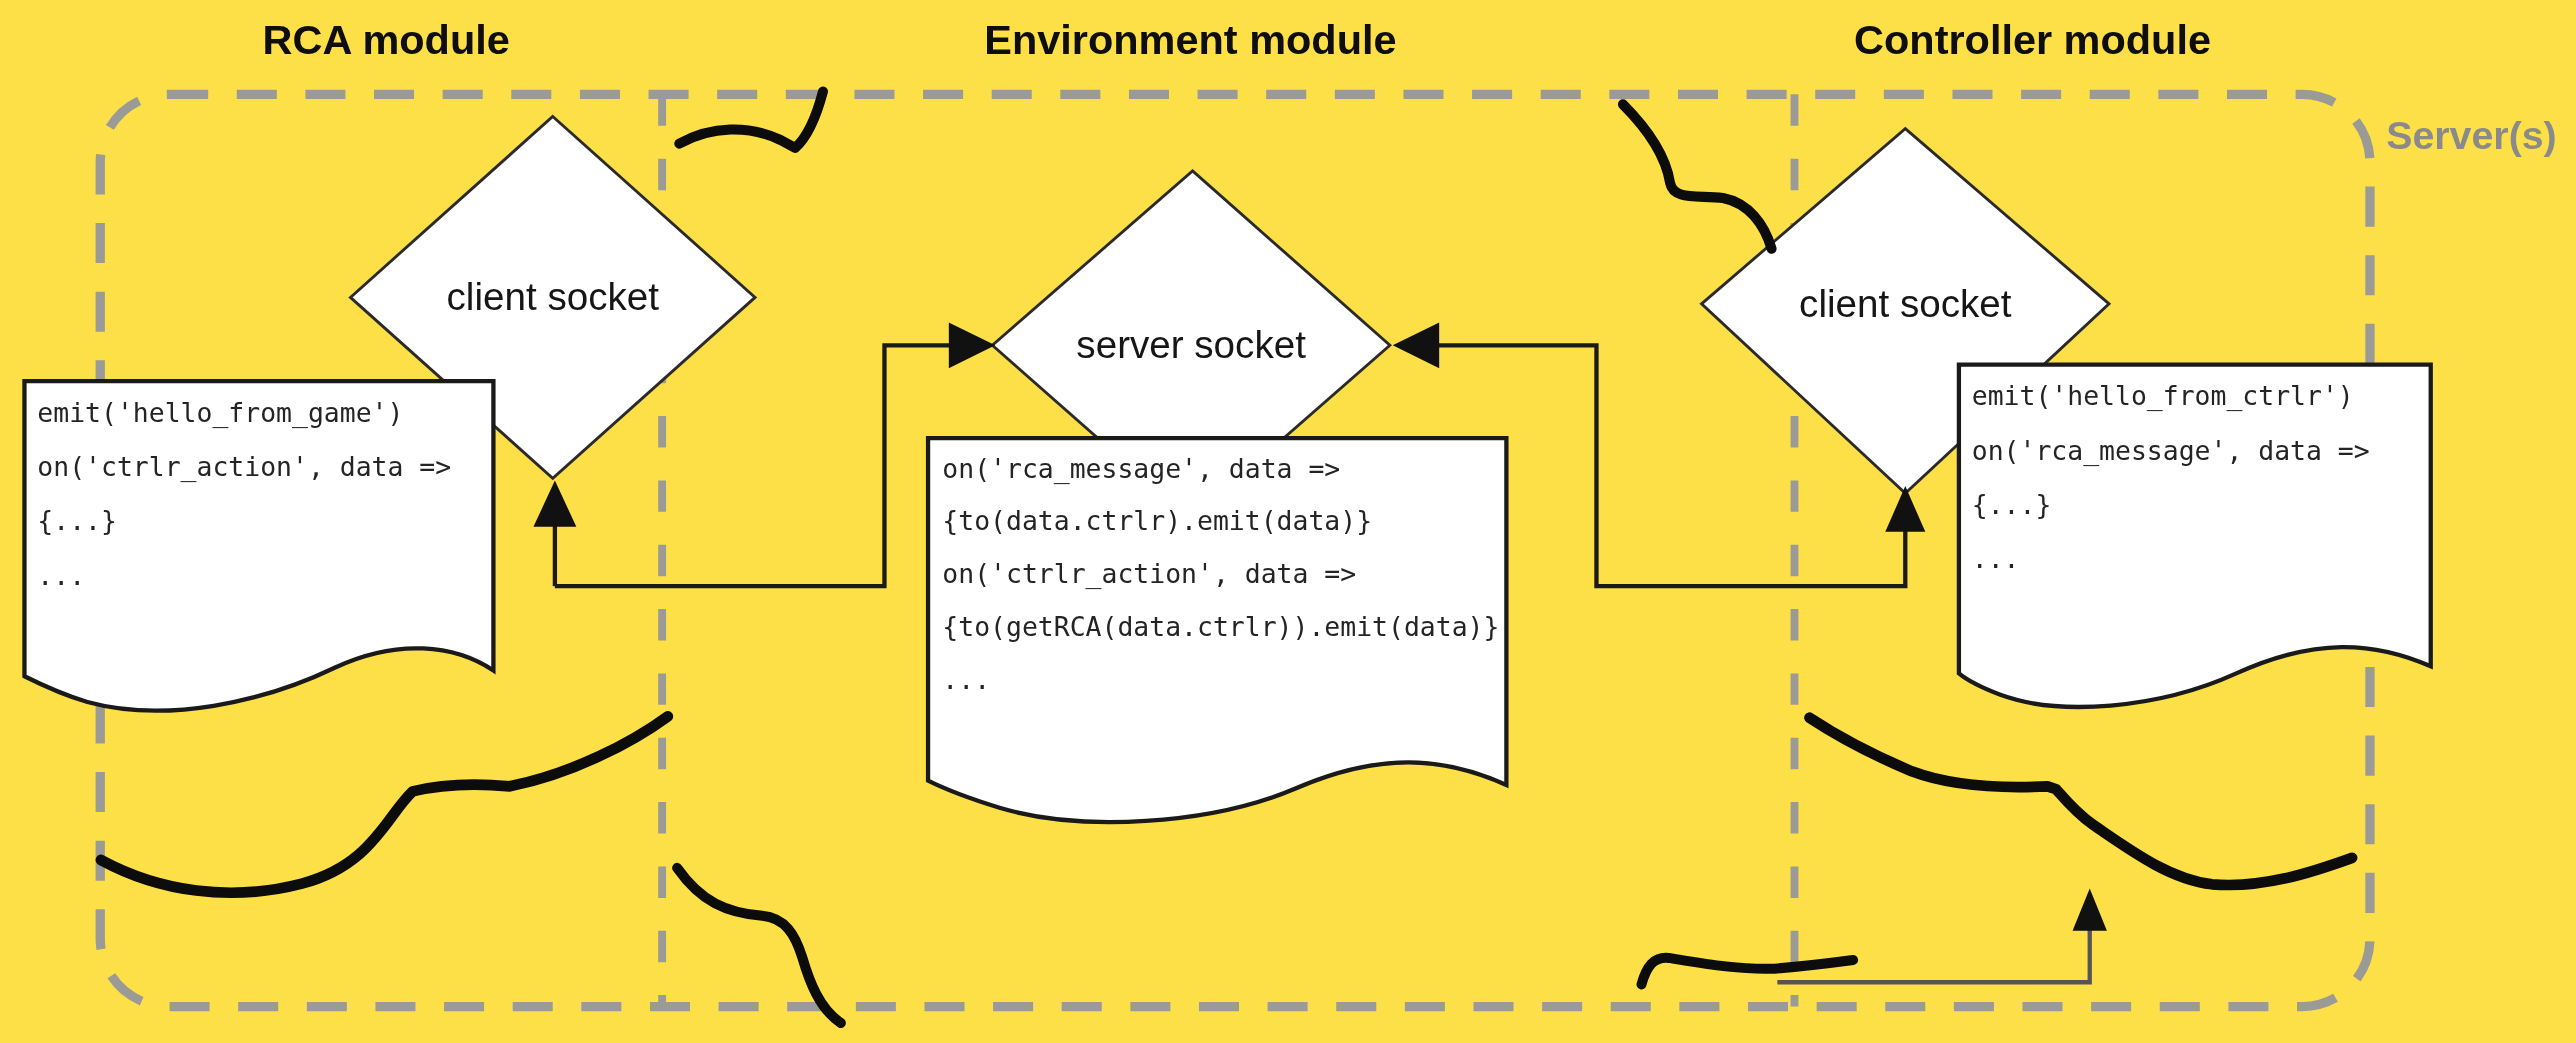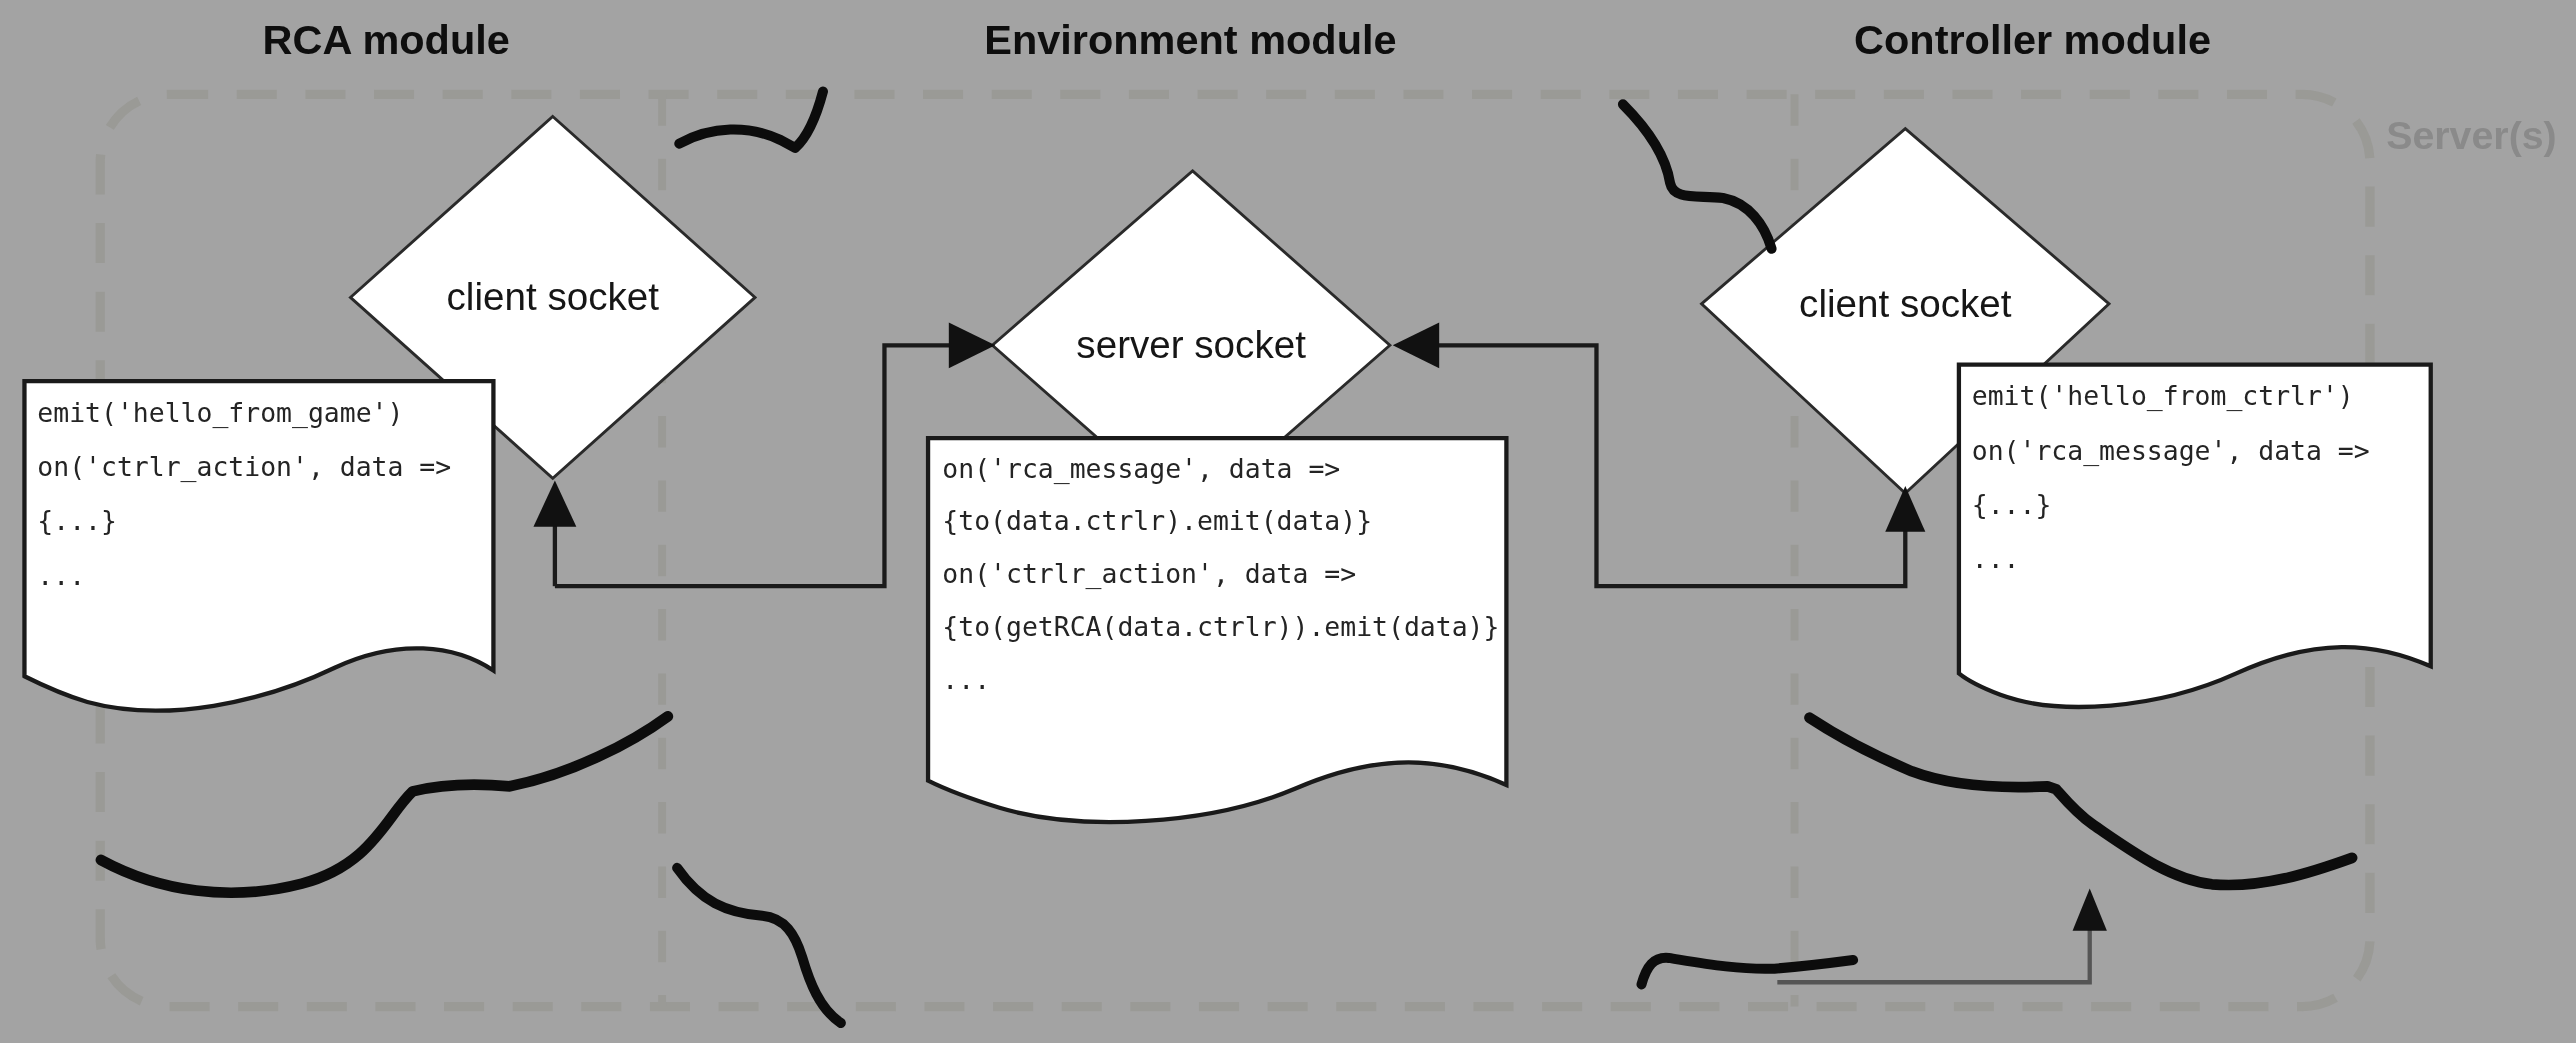--- a/index.html
+++ b/index.html
@@ -1,16 +1,16 @@
 <!DOCTYPE html>
 <html style="font-size:11.4px"><head>
 <meta charset="utf-8">
 <style>
   html, body { margin: 0; padding: 0; background: #ffffff; }
-  #page { position: relative; width: 2576px; height: 1043px; background: #a3a3a3; overflow: hidden; }
+  #page { position: relative; width: 2576px; height: 1043px; background: #fde047; overflow: hidden; }
   svg { display: block; width: 2576px; height: 1043px; }
 
   .dash-border   { fill: none; stroke: #9a9a96; stroke-width: 13; stroke-dasharray: 56 40; }
   .dash-divider  { fill: none; stroke: #9a9a96; stroke-width: 11; stroke-dasharray: 44 46; }
 
   .diamond       { fill: #ffffff; stroke: #2a2a2a; stroke-width: 4; }
   .docbox        { fill: #ffffff; stroke: #1a1a1a; stroke-width: 6; }
 
   .connector     { fill: none; stroke: #1a1a1a; stroke-width: 6; }
   .connector-gray{ fill: none; stroke: #555555; stroke-width: 6; }

